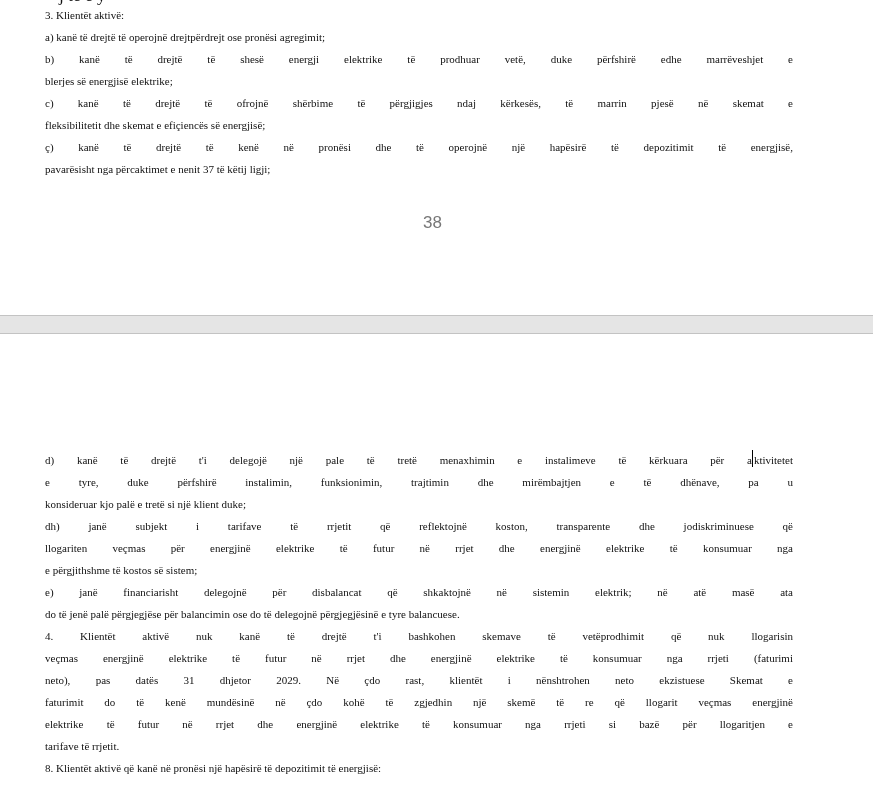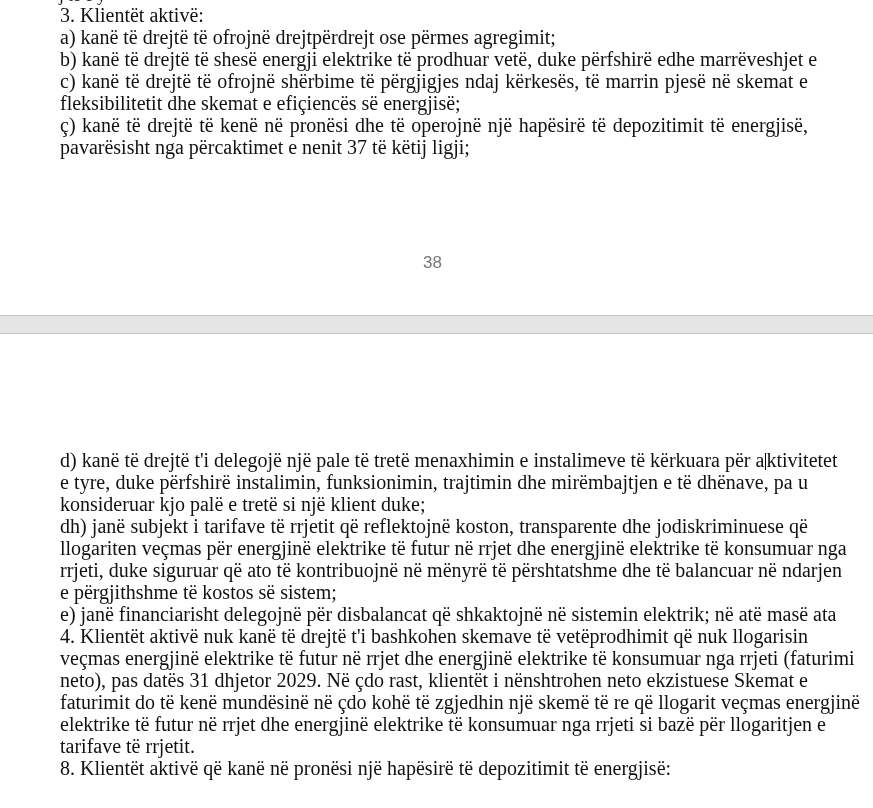--- a/index.html
+++ b/index.html
@@ -1,57 +1,58 @@
 <!DOCTYPE html>
 <html><head>
   <meta charset="utf-8">
   <style>
     html, body { margin: 0; padding: 0; background: #ffffff; }
     body { width: 873px; height: 808px; overflow: hidden; position: relative; font-family: "Liberation Serif", serif; }
     .page { position: absolute; left: 0; width: 873px; background: #ffffff; }
     .page-top { top: 0; height: 315px; }
     .page-bottom { top: 334px; height: 376px; }
     .separator { position: absolute; left: 0; top: 315px; width: 873px; height: 17px; background: #e5e5e5; border-top: 1px solid #c3c3c3; border-bottom: 1px solid #c3c3c3; }
-    .text-block { position: absolute; left: 60px; width: 748px; font-size: 20px; color: #111111; }
+    .text-block { position: absolute; left: 45px; width: 748px; font-size: 11px; color: #111111; }
     .line { height: 22px; line-height: 22px; white-space: nowrap; overflow: visible; }
     .line.just { text-align: justify; text-align-last: justify; }
     .partial-top { position: absolute; left: 59px; top: -15px; font-size: 17.3px; line-height: 22px; color: #111; white-space: nowrap; }
-    .page-number { position: absolute; top: 213px; left: 0; width: 865px; text-align: center; font-family: "Liberation Sans", sans-serif; font-size: 17px; color: #777777; margin-top: 40px; }
+    .page-number { position: absolute; top: 213px; left: 0; width: 865px; text-align: center; font-family: "Liberation Sans", sans-serif; font-size: 17px; color: #777777; }
     .caret { display: inline-block; width: 1px; height: 17px; background: #000; vertical-align: -3px; margin: 0 0.5px; }
     .partial-bottom { position: absolute; left: 59px; top: 470px; font-size: 17.3px; line-height: 22px; color: #111; white-space: nowrap; }
   </style>
 </head>
 <body>
 
 <div class="page page-top">
   <div class="partial-top">j   të    e   y</div>
   <div class="text-block" style="top:4px;">
     <div class="line">3. Klientët aktivë:</div>
-    <div class="line">a) kanë të drejtë të ofrojnë drejtpërdrejt ose përmes agregimit;</div>
+    <div class="line">a) kanë të drejtë të operojnë drejtpërdrejt ose pronësi agregimit;</div>
     <div class="line just">b) kanë të drejtë të shesë energji elektrike të prodhuar vetë, duke përfshirë edhe marrëveshjet e</div>
+    <div class="line">blerjes së energjisë elektrike;</div>
     <div class="line just">c) kanë të drejtë të ofrojnë shërbime të përgjigjes ndaj kërkesës, të marrin pjesë në skemat e</div>
     <div class="line">fleksibilitetit dhe skemat e efiçiencës së energjisë;</div>
     <div class="line just">ç) kanë të drejtë të kenë në pronësi dhe të operojnë një hapësirë të depozitimit të energjisë,</div>
     <div class="line">pavarësisht nga përcaktimet e nenit 37 të këtij ligji;</div>
   </div>
   <div class="page-number">38</div>
 </div>
 
 <div class="separator"></div>
 
 <div class="page page-bottom">
   <div class="text-block" style="top:115px;">
     <div class="line just"><span>d) kanë të drejtë t'i delegojë një pale të tretë menaxhimin e instalimeve të kërkuara për a</span><span class="caret"></span><span>ktivitetet</span></div>
     <div class="line just">e tyre, duke përfshirë instalimin, funksionimin, trajtimin dhe mirëmbajtjen e të dhënave, pa u</div>
     <div class="line">konsideruar kjo palë e tretë si një klient duke;</div>
     <div class="line just">dh) janë subjekt i tarifave të rrjetit që reflektojnë koston, transparente dhe jodiskriminuese që</div>
     <div class="line just">llogariten veçmas për energjinë elektrike të futur në rrjet dhe energjinë elektrike të konsumuar nga</div>
-    <div class="line just">rrjeti, duke siguruar që ato të kontribuojnë në mënyrë të përshtatshme dhe të balancuar në ndarjen</div>
     <div class="line">e përgjithshme të kostos së sistem;</div>
     <div class="line just">e) janë financiarisht delegojnë për disbalancat që shkaktojnë në sistemin elektrik; në atë masë ata</div>
+    <div class="line">do të jenë palë përgjegjëse për balancimin ose do të delegojnë përgjegjësinë e tyre balancuese.</div>
     <div class="line just">4. Klientët aktivë nuk kanë të drejtë t'i bashkohen skemave të vetëprodhimit që nuk llogarisin</div>
     <div class="line just">veçmas energjinë elektrike të futur në rrjet dhe energjinë elektrike të konsumuar nga rrjeti (faturimi</div>
     <div class="line just">neto), pas datës 31 dhjetor 2029. Në çdo rast, klientët i nënshtrohen neto ekzistuese Skemat e</div>
     <div class="line just">faturimit do të kenë mundësinë në çdo kohë të zgjedhin një skemë të re që llogarit veçmas energjinë</div>
     <div class="line just">elektrike të futur në rrjet dhe energjinë elektrike të konsumuar nga rrjeti si bazë për llogaritjen e</div>
     <div class="line">tarifave të rrjetit.</div>
     <div class="line">8. Klientët aktivë që kanë në pronësi një hapësirë të depozitimit të energjisë:</div>
   </div>
   <div class="partial-bottom">a) kanë të drejtë të kenë në pronësi një lidhje në rrjet brenda një kohe të arsyeshme pas kërkesës nëse kanë</div>
 </div>

